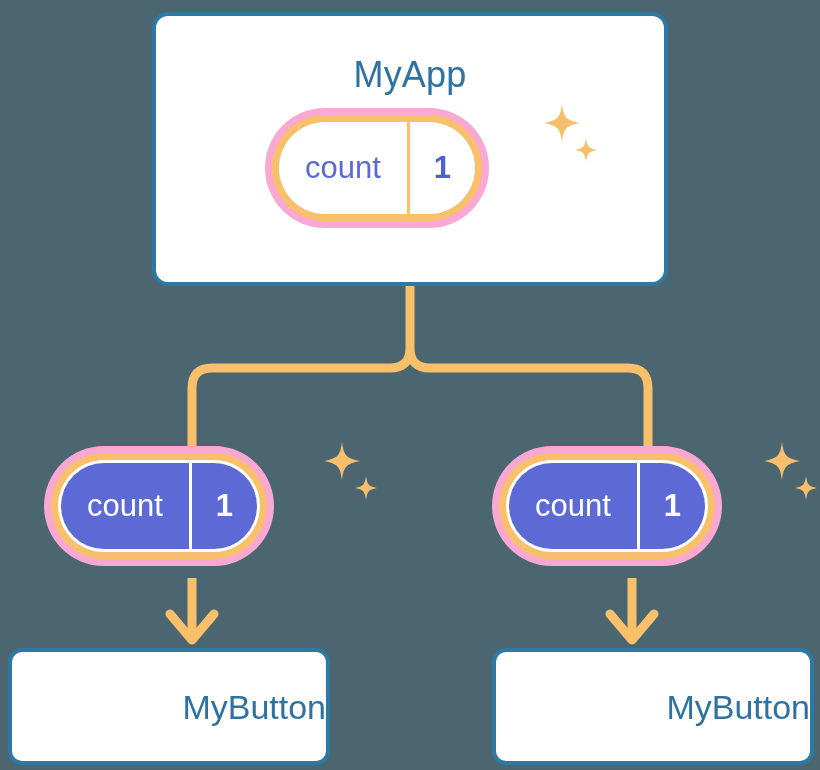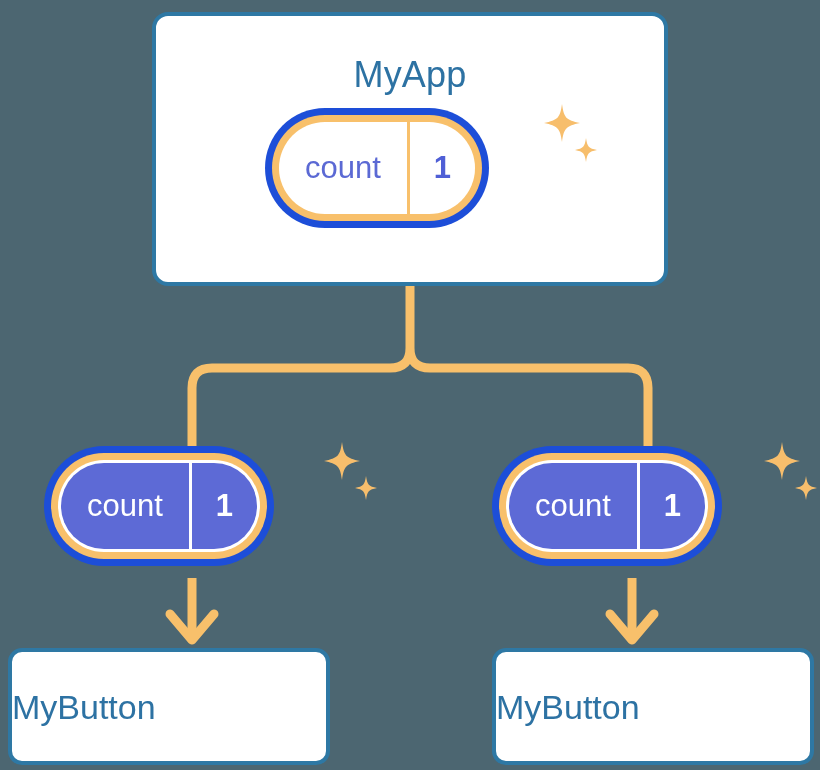--- a/index.html
+++ b/index.html
@@ -61,37 +61,37 @@
   }
   #btn-card-left  { left: 8px;   top: 648px; width: 322px; }
   #btn-card-right { left: 492px; top: 648px; width: 322px; }
 
   .btn-label {
     position: absolute;
     top: 50%;
     left: 0;
     width: 100%;
     transform: translateY(-50%);
-    text-align: left;
+    text-align: right;
     font-size: 34px;
     color: #2d72a3;
   }
 
   
   .pill-wrap {
     position: absolute;
   }
   #pill-app    { left: 265px; top: 108px; }
   #pill-left   { left: 44px;  top: 446px; }
   #pill-right  { left: 492px; top: 446px; }
 
   .pill-glow {
     position: relative;
     padding: 7px;
-    background: #1d4ed8;
+    background: #f9a8d4;
     border-radius: 999px;
     display: inline-block;
   }
   .pill-ring {
     padding: 7px;
     background: #f8c06b;
     border-radius: 999px;
   }
   .pill-body {
     display: flex;

